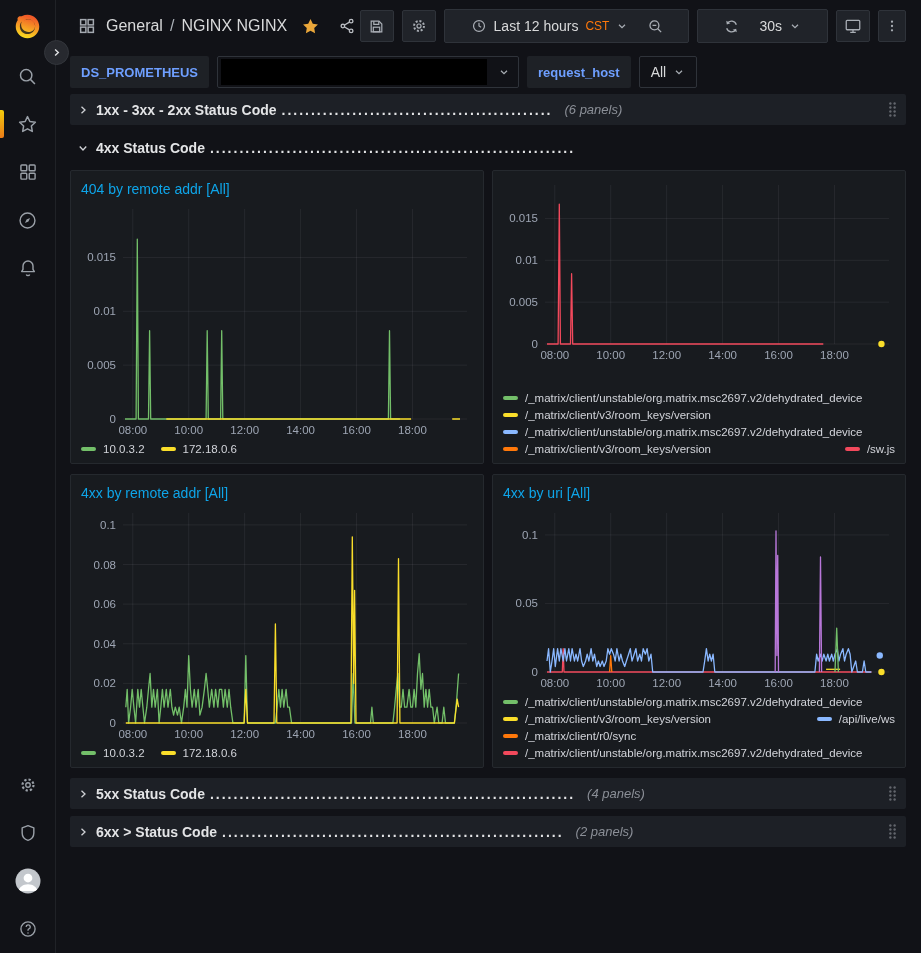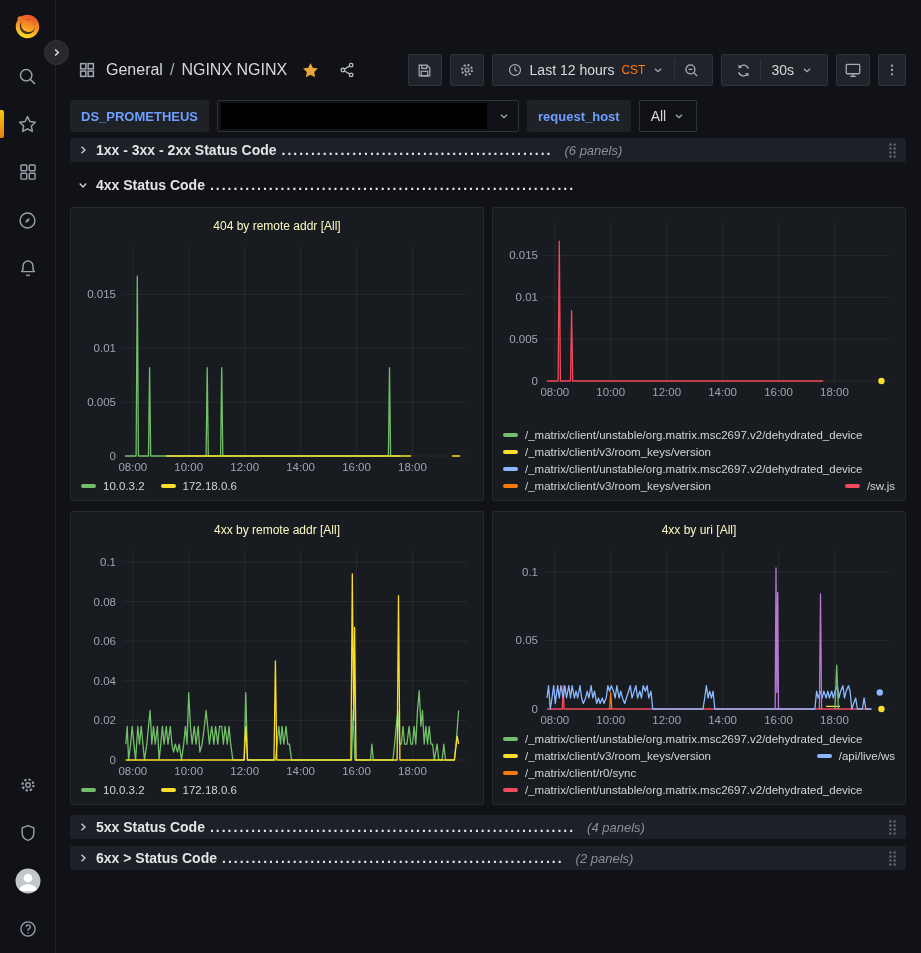--- a/index.html
+++ b/index.html
@@ -33,36 +33,36 @@
   .expand-btn {
     position: absolute; left: 44px; top: 40px; width: 25px; height: 25px;
     background: #27292f; border: 1px solid #33363c; border-radius: 50%;
     display: flex; align-items: center; justify-content: center;
     color: #e3e4e6; z-index: 6; cursor: pointer;
   }
   
   .main { position: absolute; left: 56px; top: 0; right: 0; bottom: 0; }
   .topbar {
     height: 52px; display: flex; align-items: center;
-    justify-content: space-between; padding: 0 15px 0 22px; margin-top: 44px;
+    justify-content: space-between; padding: 0 15px 0 22px;
   }
   .tb-left { display: flex; align-items: center; gap: 10px; }
   .crumb { font-size: 16px; color: #d8d9da; display: flex; gap: 7px; align-items: baseline; }
   .crumb .sep { color: #aab0b7; }
   .crumb span { cursor: pointer; }
   .fav-star { color: #eba73a; margin-left: 4px; display: flex; cursor: pointer; }
   .share { color: #b9bcc2; margin-left: 8px; display: flex; cursor: pointer; }
   .tb-right { display: flex; align-items: center; gap: 8px; }
   .btn, .btn-group {
     height: 32px; background: #202329; border: 1px solid #2f333a; border-radius: 2px;
     color: #a9aeb5; display: flex; align-items: center; cursor: pointer;
   }
   .btn { width: 34px; justify-content: center; }
   .btn.narrow { width: 28px; }
-  .btn-group { padding: 4px; }
+  .btn-group { padding: 16px; }
   .seg { height: 100%; display: flex; align-items: center; padding: 0 10px; gap: 7px; }
   .seg + .seg { border-left: 1px solid #2f333a; }
   .seg .t { font-size: 14px; color: #d8d9da; white-space: nowrap; }
   .seg .tz { font-size: 12px; font-weight: 400; color: #ff780a; }
   .seg.iconseg { width: 34px; justify-content: center; padding: 0; }
   
   .varbar { height: 40px; display: flex; align-items: center; gap: 8px; padding: 0 15px 0 14px; }
   .chip {
     height: 32px; display: flex; align-items: center; padding: 0 11px;
     background: #1e2126; border-radius: 2px;
@@ -76,21 +76,21 @@
   .redacted { width: 266px; height: 26px; background: #000; }
   .var-all {
     height: 32px; border: 1px solid #2f333a; border-radius: 2px;
     display: flex; align-items: center; gap: 7px; padding: 0 11px;
     font-size: 14px; color: #d8d9da; cursor: pointer;
   }
   .var-all .caret { color: #a9aeb5; display: flex; }
   
   .content { padding: 2px 15px 0 14px; }
   .row-strip {
-    height: 24px; background: #1d2026; border-radius: 2px;
+    height: 31px; background: #1d2026; border-radius: 2px;
     display: flex; align-items: center; padding: 0 8px 0 7px; cursor: pointer;
   }
   .row-open {
     height: 28px; display: flex; align-items: center; padding: 0 0 0 7px;
     margin: 9px 0 8px; cursor: pointer;
   }
   .row-chevron { color: #d0d2d6; display: flex; margin-right: 7px; }
   .row-title { font-size: 14px; font-weight: 700; color: #e3e4e6; white-space: nowrap; }
   .leader { font-size: 14px; font-weight: 700; color: #e3e4e6; letter-spacing: 2px; margin-left: 5px; white-space: nowrap; overflow: hidden; }
   .row-count { font-size: 13px; font-style: italic; color: #8b8f97; margin-left: 12px; white-space: nowrap; }
@@ -100,21 +100,21 @@
   
   .grid {
     display: grid; grid-template-columns: 1fr 1fr; gap: 10px 8px;
     margin-bottom: 10px;
   }
   .panel {
     height: 294px; background: #181b1f; border: 1px solid #25292e; border-radius: 2px;
     display: flex; flex-direction: column; padding: 6px 10px 8px; overflow: hidden;
   }
   .panel h2 {
-    font-size: 12px; font-weight: 500; color: #fef9c3; text-align: center;
+    font-size: 14px; font-weight: 500; color: #0ea5e9; text-align: left;
     height: 24px; line-height: 24px; cursor: pointer;
   }
   .chart { flex: 1; min-height: 0; position: relative; cursor: crosshair; }
   .chart svg { display: block; }
   .chart text { font-family: "Liberation Sans", sans-serif; }
   .legend {
     display: flex; flex-wrap: wrap; align-content: flex-start;
     column-gap: 16px; row-gap: 5px;
     margin-top: 4px; overflow: hidden; max-height: 20px;
   }

